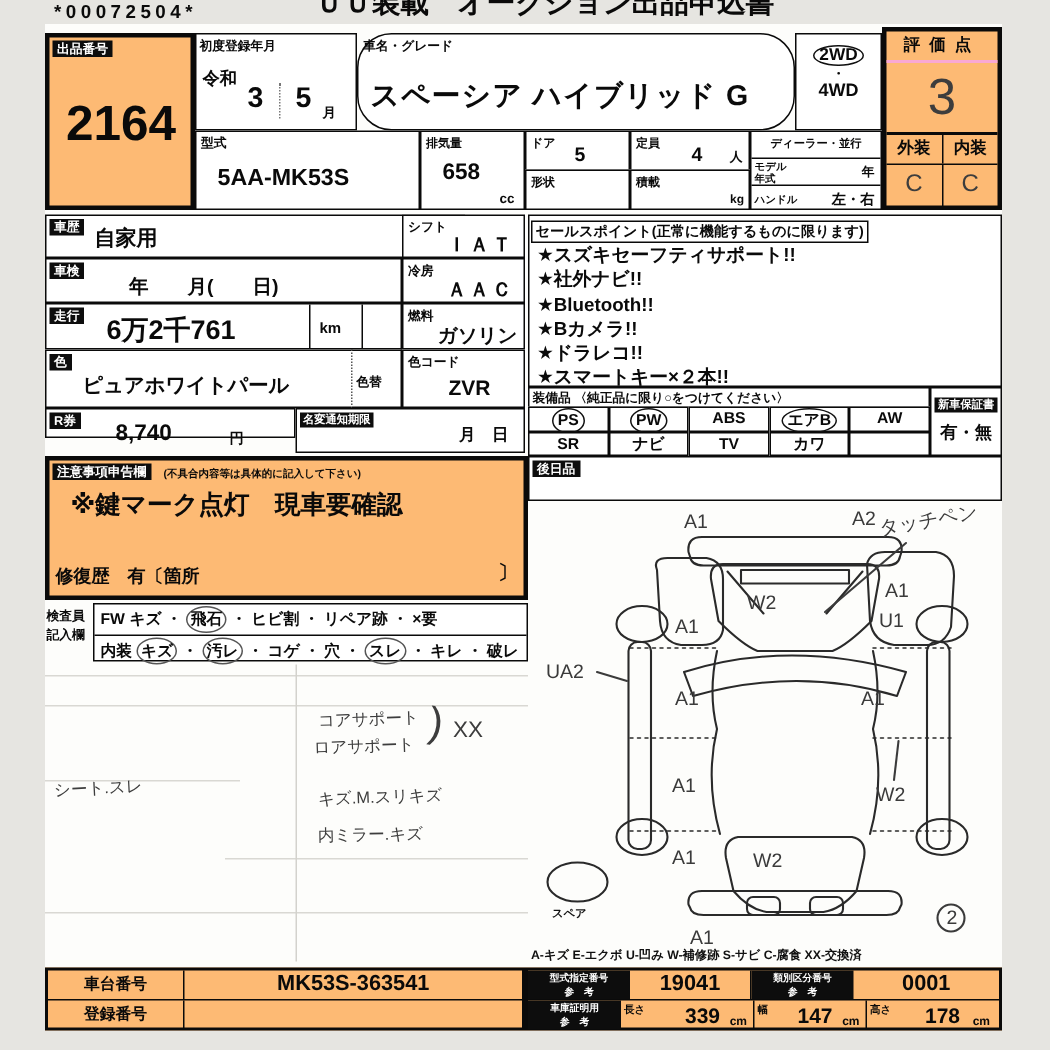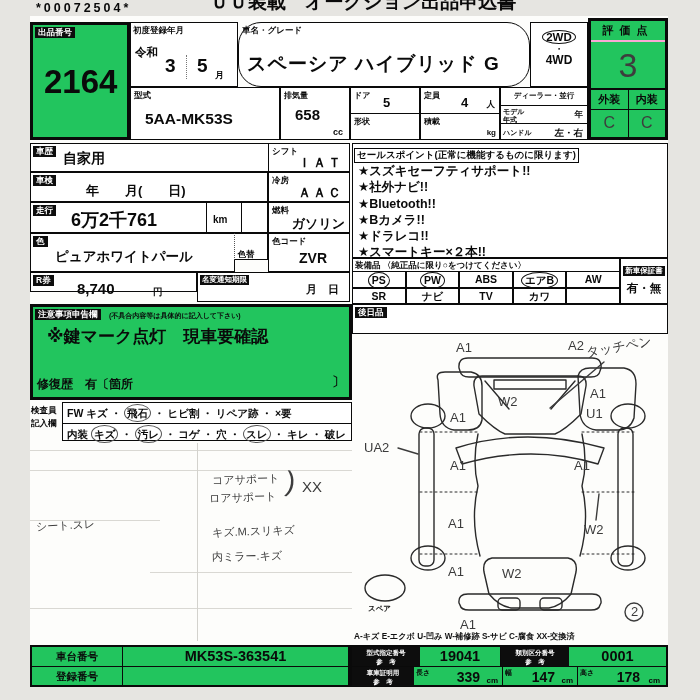--- a/index.html
+++ b/index.html
@@ -1,19 +1,19 @@
 <!DOCTYPE html>
 <html><head>
 <meta charset="utf-8">
 <style>
   html,body{margin:0;padding:0;}
   body{width:700px;height:700px;background:#e6e5e1;font-family:"Liberation Sans","DejaVu Sans",sans-serif;color:#0a0a0a;overflow:hidden;position:relative;}
   .abs{position:absolute;box-sizing:border-box;}
   .b{border:1.6px solid #0a0a0a;background:#fff;}
-  .b2{border:3px solid #0a0a0a;background:#22c55e;}
+  .b2{border:3px solid #0a0a0a;background:#fdba74;}
   .chip{background:#0d0d0d;color:#fff;font-size:8.5px;font-weight:bold;padding:1px 3px;display:inline-block;line-height:1.1;}
   .chip7{background:#0d0d0d;color:#fff;font-size:7.5px;font-weight:bold;padding:1px 2px;display:inline-block;line-height:1.1;}
   .lbl{font-size:8.5px;font-weight:bold;}
   .lbl7{font-size:7px;font-weight:bold;}
   .val{font-weight:bold;}
   .hw{color:#3d3d3d;}
   .circ{border:1.7px solid #111;border-radius:50%;padding:0 3px;display:inline-block;}
   .hcirc{border:1.4px solid #555;border-radius:50%;padding:0 2px;display:inline-block;}
   .eq-grid{display:grid;grid-template-columns:repeat(5,1fr);grid-auto-rows:16.5px;}
   .eq-cell{border:1px solid #0a0a0a;font-size:10.5px;font-weight:bold;text-align:center;line-height:15px;background:#fff;}
@@ -131,21 +131,21 @@
   <div class="abs" style="left:210px;top:0;width:0;height:29px;border-left:1.4px solid #0a0a0a;"></div>
 </div>
 <div class="abs b" style="left:268px;top:202px;width:82px;height:31px;">
   <span class="lbl abs" style="left:3px;top:2px;">燃料</span>
   <span class="abs val" style="right:4px;top:12px;font-size:13px;">ガソリン</span>
 </div>
 <div class="abs b" style="left:30px;top:233px;width:205px;height:39px;">
   <span class="chip abs" style="left:2px;top:2px;">色</span>
   <span class="abs val" style="left:24px;top:14px;font-size:13.5px;">ピュアホワイトパール</span>
 </div>
-<div class="abs b" style="left:233.5px;top:233px;width:34.5px;height:27px;border-left:1px dotted #555;">
+<div class="abs b" style="left:233.5px;top:233px;width:34.5px;height:39px;border-left:1px dotted #555;">
   <span class="lbl abs" style="left:3px;top:15px;">色替</span>
 </div>
 <div class="abs b" style="left:268px;top:233px;width:82px;height:39px;">
   <span class="lbl abs" style="left:3px;top:2px;">色コード</span>
   <span class="abs val" style="left:30px;top:16px;font-size:14px;">ZVR</span>
 </div>
 <div class="abs b" style="left:30px;top:272px;width:167px;height:20px;text-align:right;">
   <span class="chip abs" style="left:2px;top:2px;">R券</span>
   <span class="abs val" style="left:46px;top:7px;font-size:15px;">8,740</span>
   <span class="abs val" style="left:122px;top:13px;font-size:9.5px;">円</span>

